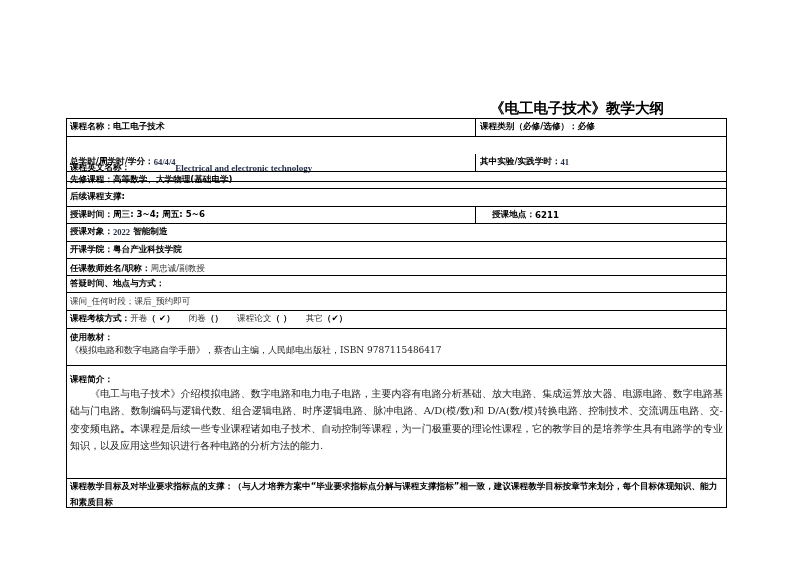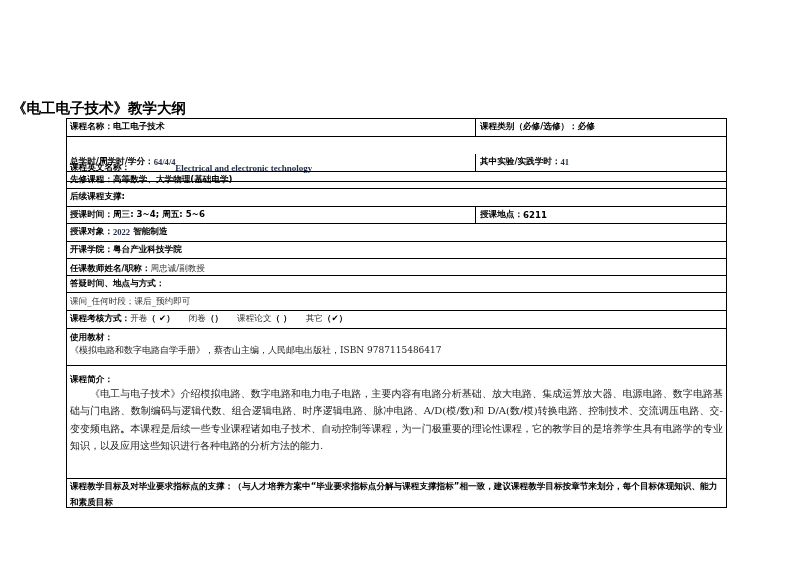--- a/index.html
+++ b/index.html
@@ -1,18 +1,18 @@
 <!DOCTYPE html>
 <html><head>
 <meta charset="utf-8">
 <style>
   html, body { margin: 0; padding: 0; background: #ffffff; }
   body { width: 793px; height: 561px; position: relative; overflow: hidden;
          font-family: "DejaVu Serif", "Liberation Serif", serif; color: #000; }
-  .title { position: absolute; left: 12px; width: 664px; top: 99px; text-align: left;
+  .title { position: absolute; left: 0; width: 664px; top: 99px; text-align: right;
            font-family: "DejaVu Sans", sans-serif; font-weight: bold; font-size: 14.5px;
            letter-spacing: 0px; line-height: 18px; }
   .tbl { position: absolute; left: 66px; top: 118px; width: 661px; height: 390px;
          border: 1.2px solid #000; box-sizing: border-box; }
   .row { position: absolute; left: 0; right: 0; border-bottom: 1.2px solid #000; box-sizing: border-box; }
   .row.last { border-bottom: none; }
   .cell { position: absolute; top: 0; bottom: 0; box-sizing: border-box; display: flex; align-items: center;
           padding-left: 3px; font-size: 8.6px; white-space: nowrap; overflow: hidden; }
   .cell.left { left: 0; }
   .cell.right { border-left: 1.2px solid #000; }
@@ -77,21 +77,21 @@
       <span class="lbl">后续课程支撑:</span>
       <span class="val-bold"></span>
     </div>
   </div>
 
   <div class="row" style="top:87.5px;height:17.5px;">
     <div class="cell left" style="width:408px;">
       <span class="lbl">授课时间：</span>
       <span class="val-bold">周三: 3~4; 周五: 5~6</span>
     </div>
-    <div class="cell right" style="left:408px;right:0;padding-left:4px;">
+    <div class="cell right" style="left:408px;right:0;padding-left:16px;">
       <span class="lbl">授课地点：</span>
       <span class="val-bold">6211</span>
     </div>
   </div>
 
   <div class="row" style="top:105px;height:17.5px;">
     <div class="cell left" style="right:0;align-items:center;">
       <span class="lbl">授课对象：</span>
       <span class="val-num">2022</span>
       <span class="val-bold" style="white-space:pre;"> 智能制造</span>

